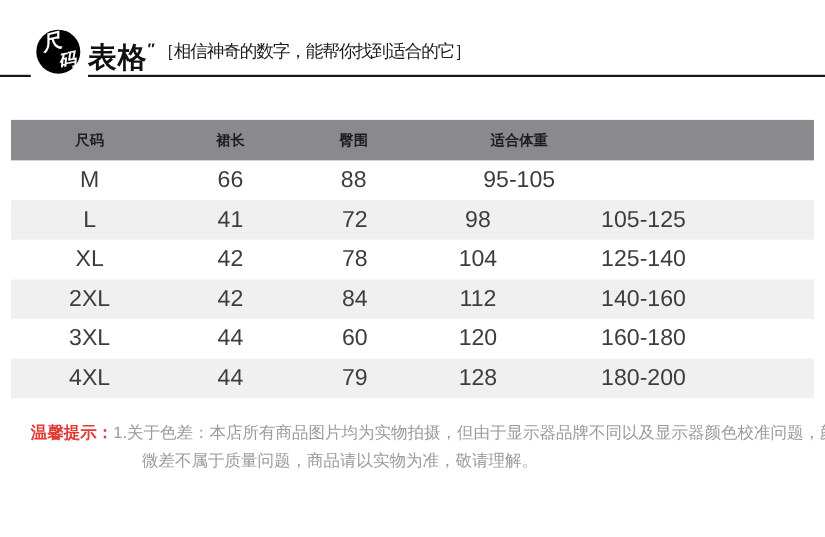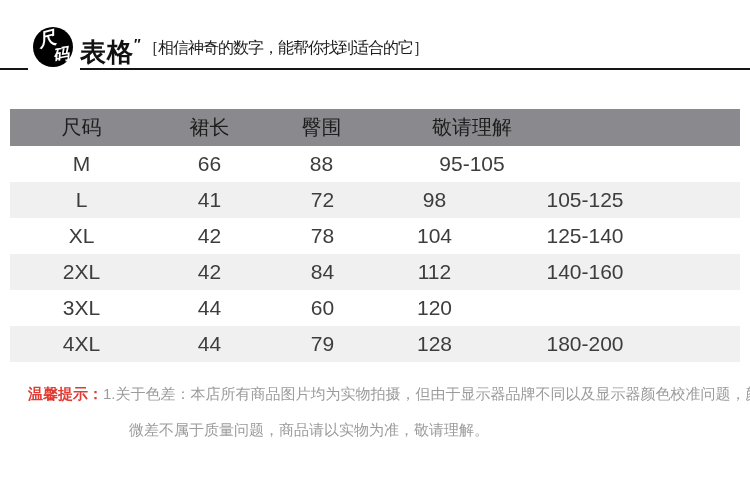--- a/index.html
+++ b/index.html
@@ -65,22 +65,23 @@
   
   .table {
     position: absolute;
     left: 10px; top: 109px;
     width: 730px;
   }
   .trow { display: flex; width: 730px; }
   .thead {
     height: 37px;
     background: var(--header-bg, #8a898d);
-    font-size: 20px;
+    font-size: 13px;
     color: #1d1d1d;
+    font-weight: bold;
   }
   .trow.data {
     height: 36px;
     font-size: 21px;
     color: var(--row-text, #3d3d3d);
     background: #fff;
   }
   .trow.data:nth-child(odd) { background: var(--row-alt, #f0f0f0); }
   .cell {
     display: flex;
@@ -97,21 +98,21 @@
 
   
   .tip-line {
     position: absolute;
     font-size: 15px;
     line-height: 20px;
     color: var(--tip-gray, #9b9b9b);
     white-space: nowrap;
   }
   .tip1 { left: 28px;  top: 384px; }
-  .tip2 { left: 129px; top: 422px; font-family: Liberation Mono, monospace; }
+  .tip2 { left: 129px; top: 410px; }
   .tip3 { left: 98px;  top: 435px; }
   .tip-label {
     color: var(--tip-red, #e13b33);
     font-weight: bold;
   }
 </style>
 </head>
 <body>
 
 <div class="page">
@@ -123,21 +124,21 @@
   <div class="brand-title"><span>表格</span><span class="mark">″</span></div>
   <div class="subtitle">［相信神奇的数字，能帮你找到适合的它］</div>
   <div class="rule rule-left"></div>
   <div class="rule rule-right"></div>
 
   <div class="table">
     <div class="trow thead">
       <div class="cell c0">尺码</div>
       <div class="cell c1">裙长</div>
       <div class="cell c3">臀围</div>
-      <div class="cell c4">敬请理解</div>
+      <div class="cell c4">适合体重</div>
       <div class="cell c5"></div>
     </div>
 
     <div class="trow data">
       <div class="cell c0">M</div>
       <div class="cell c2">66</div>
       <div class="cell c3">88</div>
       <div class="cell c4">95-105</div>
       <div class="cell c5"></div>
     </div>
@@ -167,20 +168,21 @@
       <div class="cell c3">112</div>
       <div class="cell c4">140-160</div>
       <div class="cell c5"></div>
     </div>
 
     <div class="trow data">
       <div class="cell c0">3XL</div>
       <div class="cell c1">44</div>
       <div class="cell c2">60</div>
       <div class="cell c3">120</div>
+      <div class="cell c4">160-180</div>
       <div class="cell c5"></div>
     </div>
 
     <div class="trow data">
       <div class="cell c0">4XL</div>
       <div class="cell c1">44</div>
       <div class="cell c2">79</div>
       <div class="cell c3">128</div>
       <div class="cell c4">180-200</div>
       <div class="cell c5"></div>

